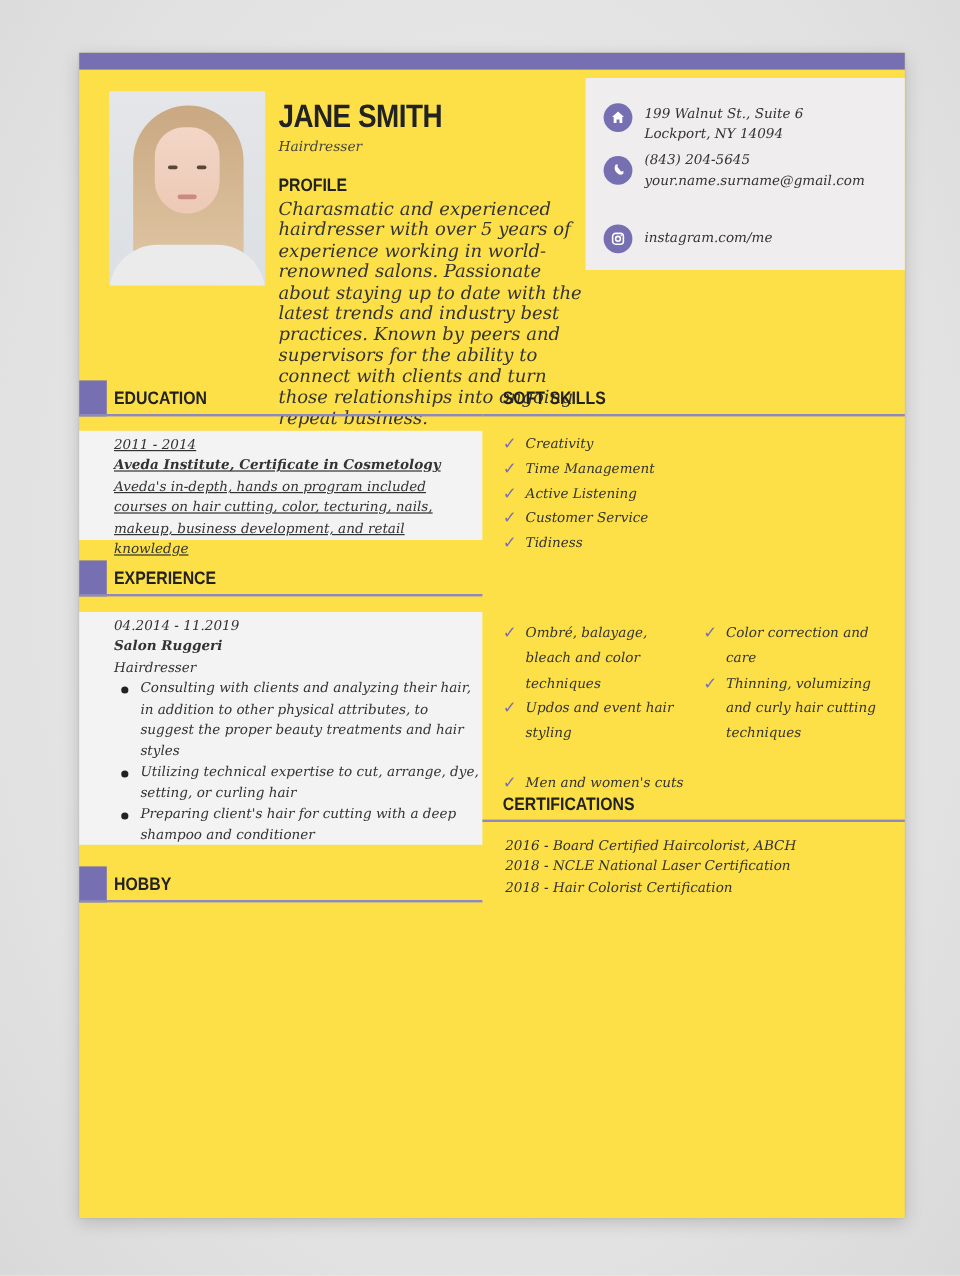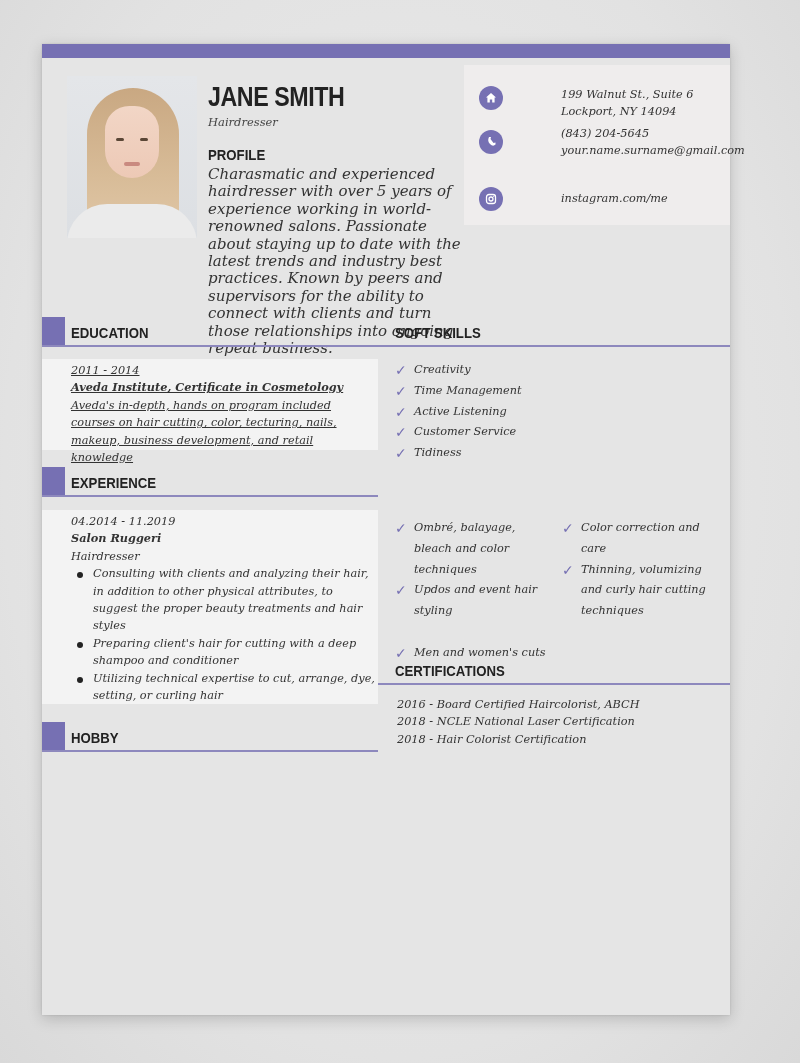--- a/index.html
+++ b/index.html
@@ -4,22 +4,22 @@
 <style>
   html, body { margin:0; padding:0; }
   body {
     width:800px; height:1063px; overflow:hidden;
     background: radial-gradient(ellipse at 50% 45%, #ececec 0%, #e2e2e2 70%, #d9d9d9 100%);
     position:relative;
     font-family: "DejaVu Serif", serif;
     color:#2a2a2a;
   }
   .page {
-    position:absolute; left:42px; top:44px; width:688px; height:971px;
-    background:#e5e5e5;
+    position:absolute; left:66px; top:44px; width:688px; height:971px;
+    background:#fde047;
     box-shadow: 0 4px 14px rgba(0,0,0,0.18), 0 0 2px rgba(0,0,0,0.12);
   }
   .topbar { position:absolute; left:0; top:0; width:688px; height:14px; background:#7670b3; }
 
   .photo {
     position:absolute; left:25px; top:32px; width:130px; height:162px;
     background: linear-gradient(180deg,#e4e6e9 0%, #dcdfe3 100%);
     overflow:hidden;
   }
   .photo .hair {
@@ -53,21 +53,21 @@
     transform:scaleX(0.88); transform-origin:left;
   }
   .profile-text {
     position:absolute; left:166px; top:122px; width:256px;
     font-style:italic; font-size:15px; line-height:17.4px; color:#333;
   }
 
   .contact {
     position:absolute; left:422px; top:21px; width:266px; height:160px; background:#efeded;
   }
-  .c-row { position:absolute; left:15px; display:flex; align-items:flex-start;gap:48px; }
+  .c-row { position:absolute; left:15px; display:flex; align-items:flex-start; }
   .c-icon {
     width:24px; height:24px; border-radius:50%; background:#7670b3;
     display:flex; align-items:center; justify-content:center; flex-shrink:0;
   }
   .c-text { margin-left:10px; font-style:italic; font-size:11.3px; line-height:17.4px; color:#333; }
 
   .sec-head { position:absolute; height:30px; }
   .sec-head .sq { position:absolute; left:0; top:0; width:23px; height:30px; background:#7670b3; }
   .sec-head .title {
     position:absolute; top:7px;
@@ -166,22 +166,22 @@
     <div class="title" style="left:29px">EXPERIENCE</div>
     <div class="line" style="width:336px"></div>
   </div>
   <div class="gray-block" style="left:0; top:466px; width:336px; height:194px;">
     <div class="txt" style="position:absolute; left:29px; top:3px; width:304px;">
       <div>04.2014 - 11.2019</div>
       <div class="bold">Salon Ruggeri</div>
       <div>Hairdresser</div>
       <ul class="bullets">
         <li>Consulting with clients and analyzing their hair, in addition to other physical attributes, to suggest the proper beauty treatments and hair styles</li>
+        <li>Utilizing technical expertise to cut, arrange, dye, setting, or curling hair</li>
         <li>Preparing client's hair for cutting with a deep shampoo and conditioner</li>
-        <li>Utilizing technical expertise to cut, arrange, dye, setting, or curling hair</li>
       </ul>
     </div>
   </div>
 
   <div class="sec-head" style="left:0; top:678px; width:336px;">
     <div class="sq"></div>
     <div class="title" style="left:29px">HOBBY</div>
     <div class="line" style="width:336px"></div>
   </div>
 

